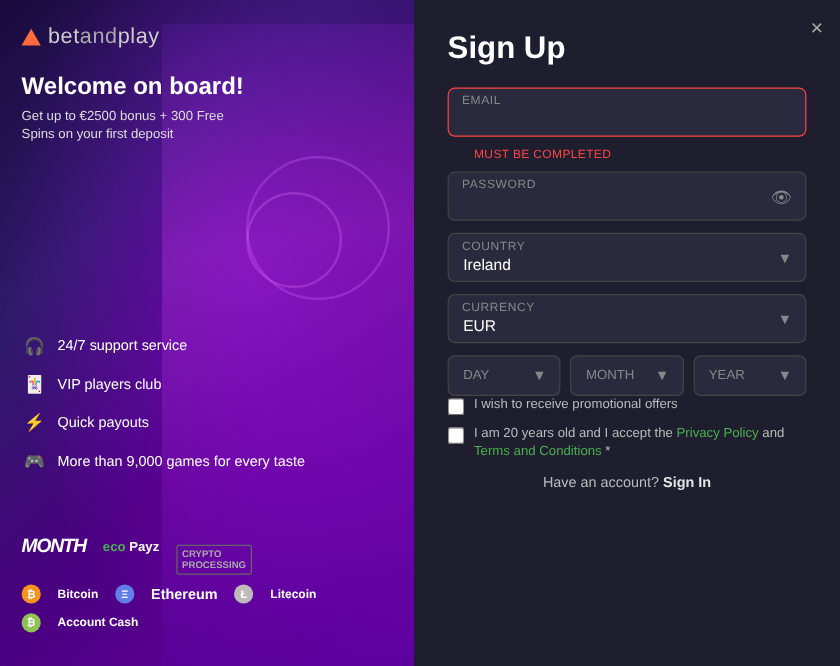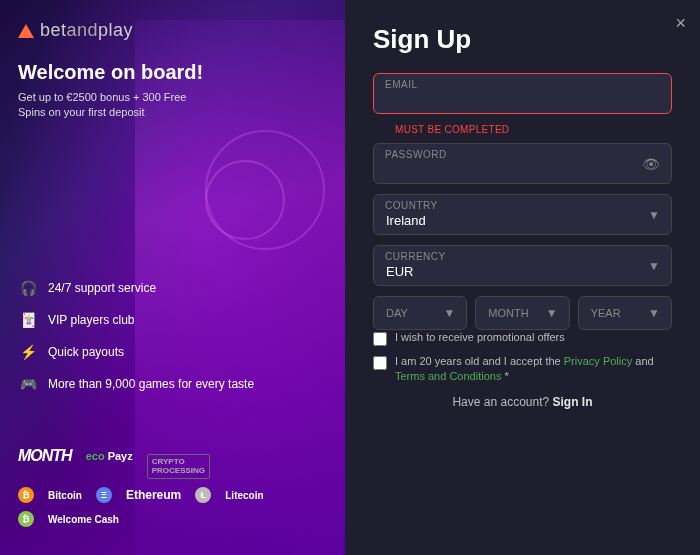--- a/index.html
+++ b/index.html
@@ -362,21 +362,21 @@
     <div class="payment-row">
       <span class="crypto-icon btc">₿</span>
       <span class="payment-logo" style="font-size:10px;">Bitcoin</span>
       <span class="crypto-icon eth">Ξ</span>
       <span class="payment-logo" style="font-size:12px;">Ethereum</span>
       <span class="crypto-icon ltc">Ł</span>
       <span class="payment-logo" style="font-size:10px;">Litecoin</span>
     </div>
     <div class="payment-row">
       <span class="crypto-icon bch">₿</span>
-      <span class="payment-logo" style="font-size:10px;">Welcome Cash</span>
+      <span class="payment-logo" style="font-size:10px;">Account Cash</span>
     </div>
   </div>
 </div>
 
 <div class="right-panel">
   <button class="close-btn">×</button>
   
   <h1 class="signup-title">Sign Up</h1>
 
   

